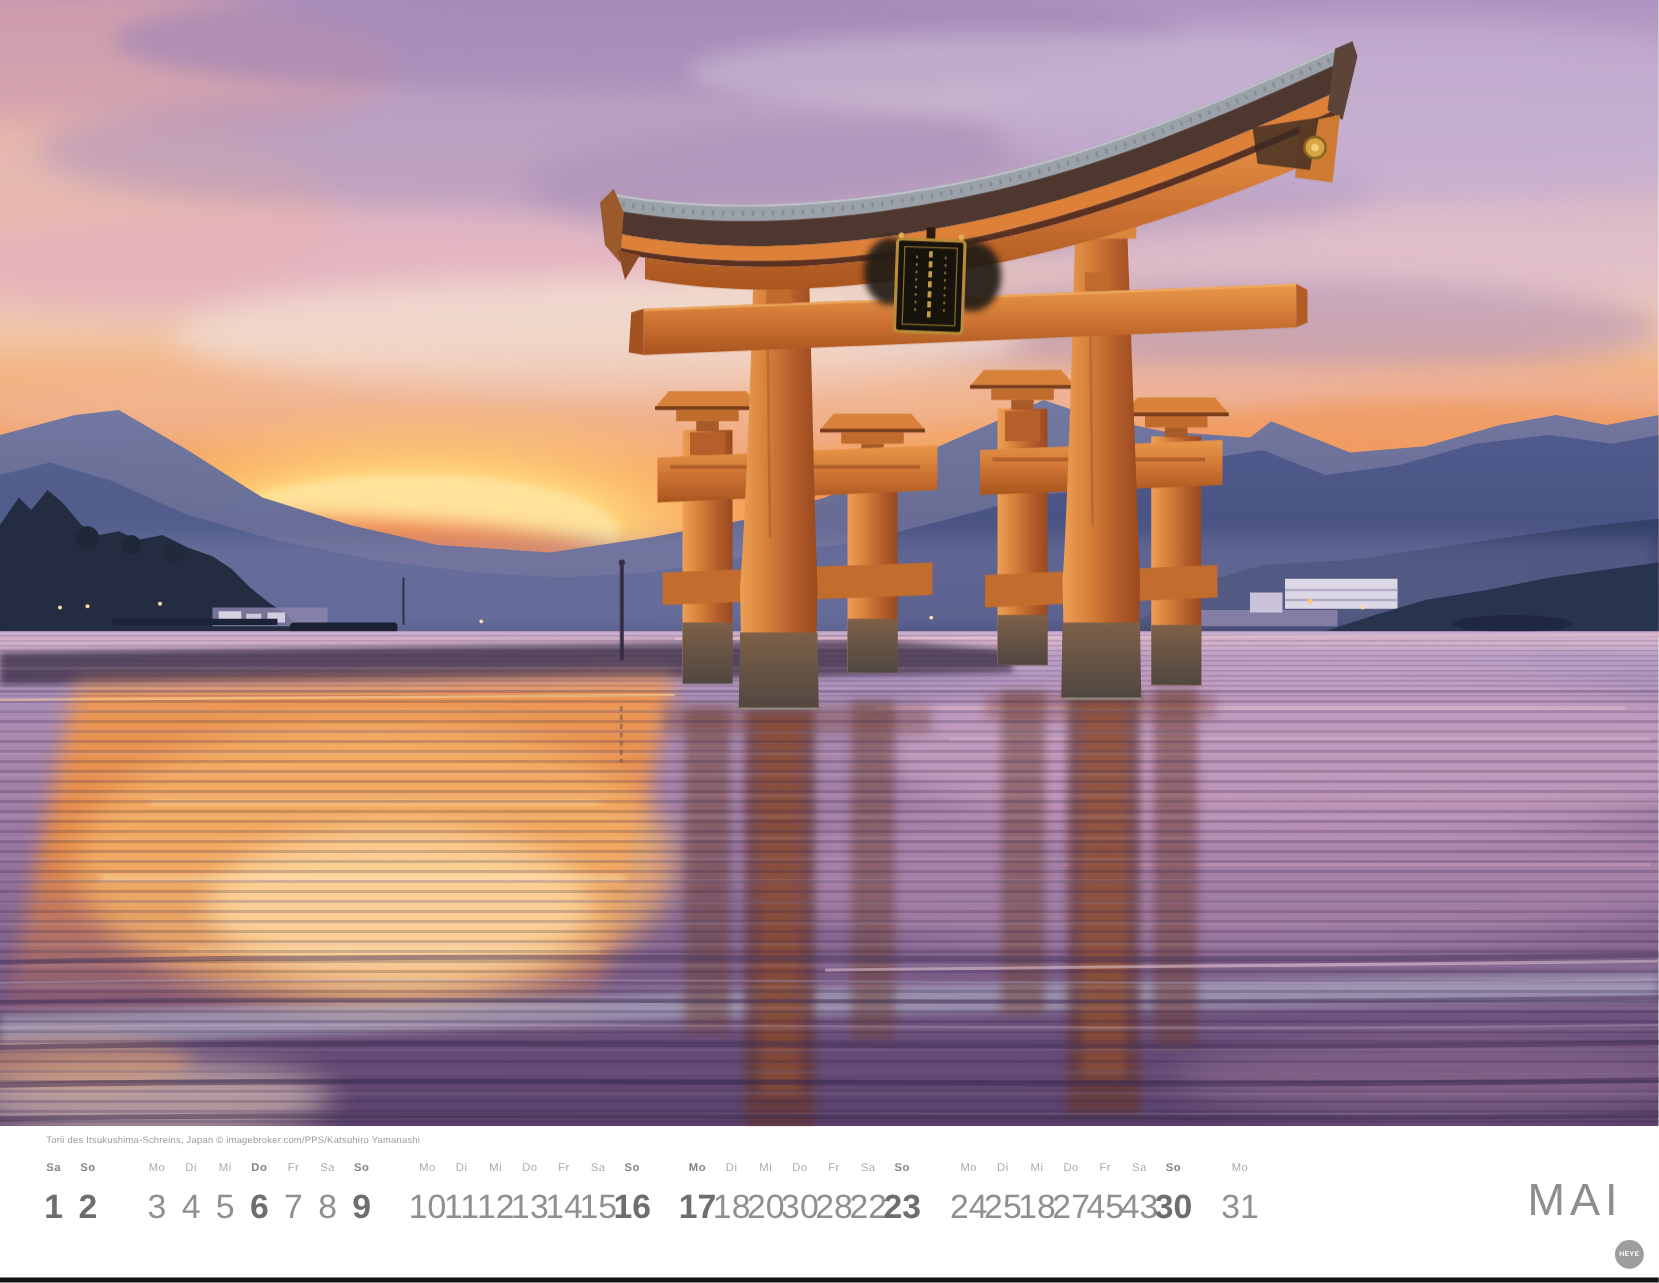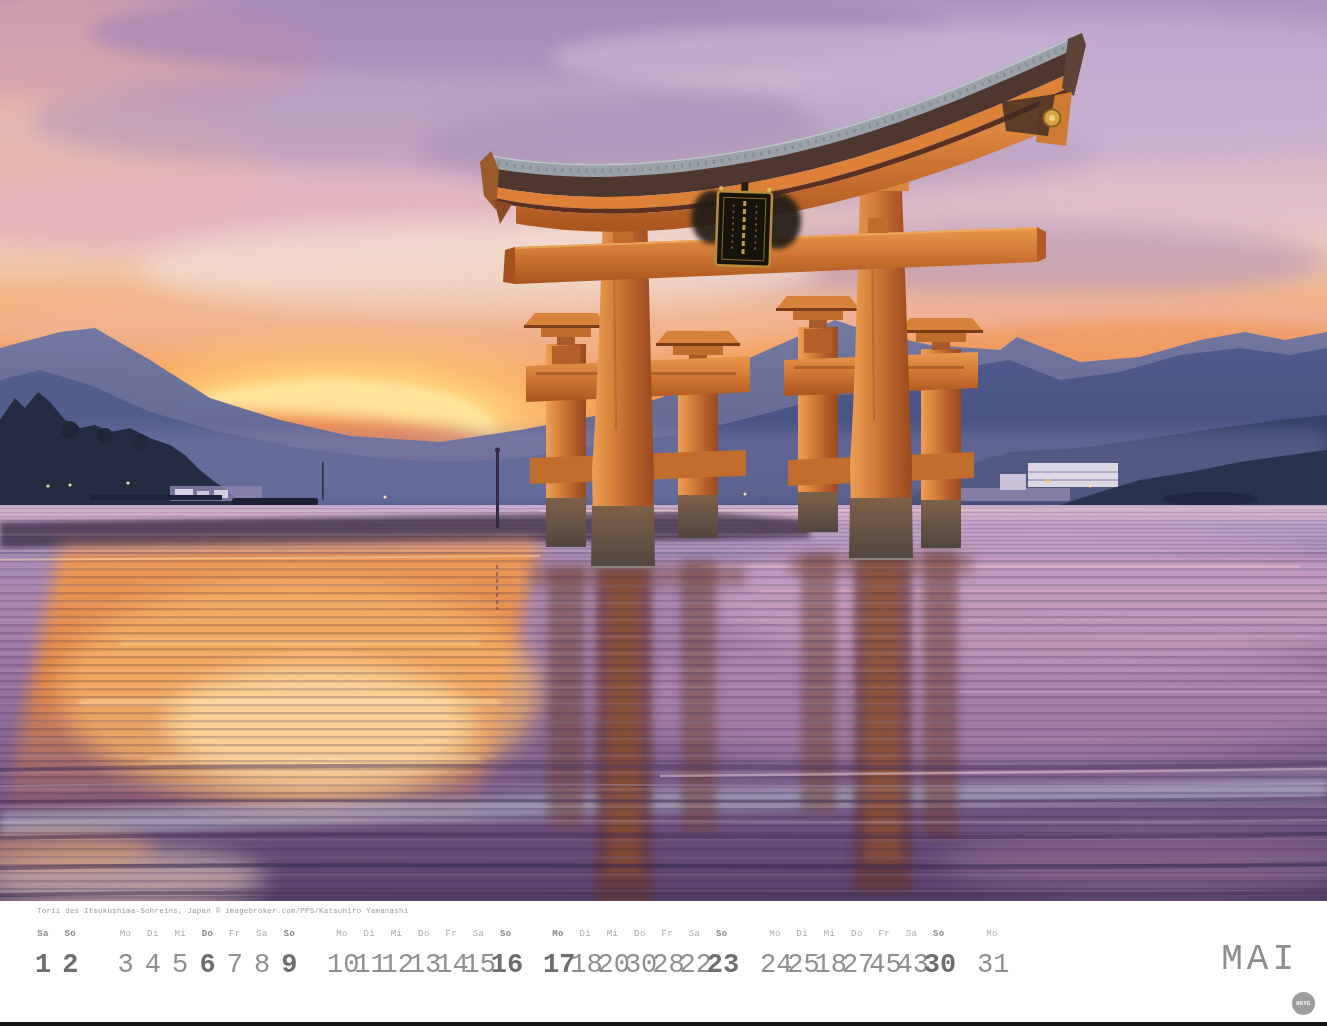--- a/index.html
+++ b/index.html
@@ -1,19 +1,19 @@
 <!DOCTYPE html>
 <html style="--c-calendar_text: #8f8f8f; --c-calendar_text_bold: #6e6e6e; --c-weekday_label: #ababab; --c-title: #8e8e8e; --c-logo_gray: #9d9d9d; --c-torii_orange: #d67f3a; --c-sky_purple: #b99fc6; --c-sunset_orange: #f0954f; --c-water_purple: #8a6b94;"><head>
 <meta charset="utf-8">
 <style>
   html,body{margin:0;padding:0;background:#e8e8e8;}
   .page{position:relative;width:1327px;height:1026px;background:#ffffff;overflow:hidden;
         font-family:"Liberation Sans",sans-serif;}
   .photo{position:absolute;left:0;top:0;width:1327px;height:901px;display:block;}
-  .calendar-strip{position:absolute;left:0;top:901px;width:1327px;height:125px;background:#fff;font-family:Liberation Mono, monospace;}
+  .calendar-strip{position:absolute;left:0;top:901px;width:1327px;height:125px;background:#fff;}
   .photo-caption{position:absolute;left:37px;top:6px;font-size:7.5px;letter-spacing:.2px;
         color:#9a9a9a;white-space:nowrap;}
   .holidays{position:absolute;left:37px;top:99px;font-size:11.5px;letter-spacing:.2px;
         color:var(--c-calendar_text,#8f8f8f);white-space:nowrap;}
   .day{position:absolute;top:0;width:30px;text-align:center;}
   .wd{position:absolute;top:28px;left:0;right:0;font-size:9px;letter-spacing:.4px;
         color:var(--c-weekday_label,#ababab);font-weight:400;}
   .num{position:absolute;top:49px;left:0;right:0;font-size:27px;line-height:30px;
         color:var(--c-calendar_text,#919191);font-weight:400;}
   .day.bold .wd{color:#858585;font-weight:700;}

